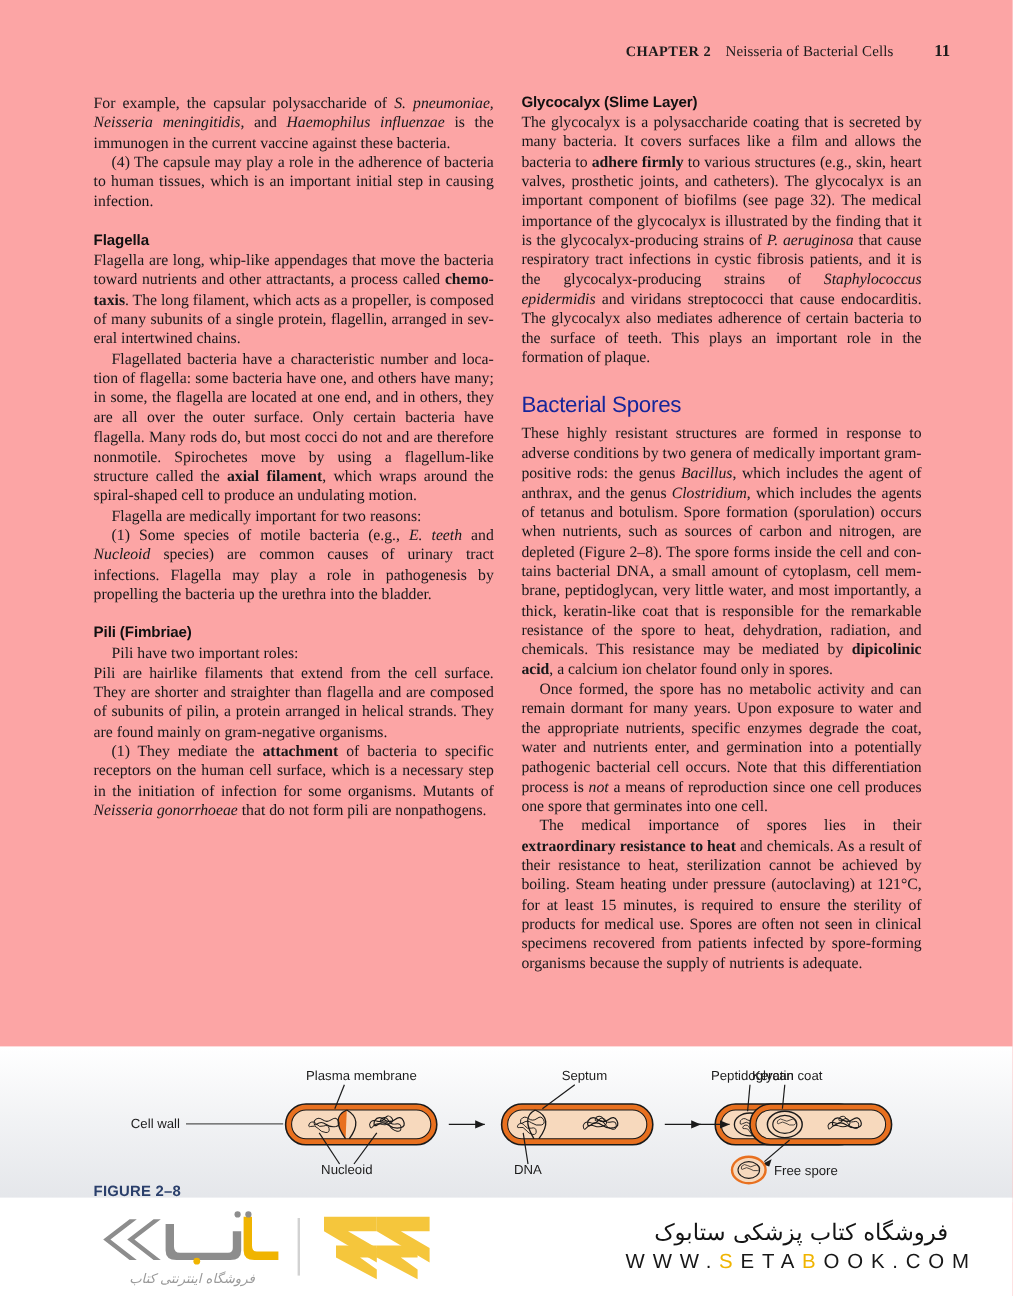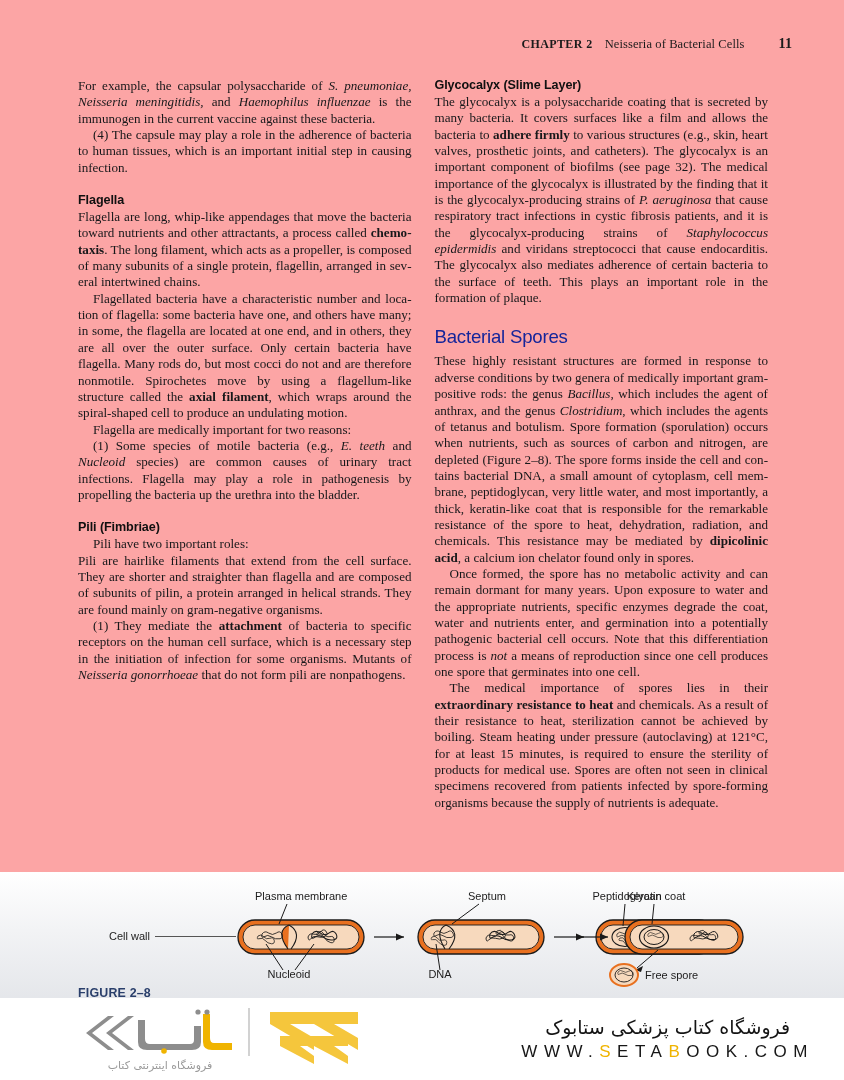--- a/index.html
+++ b/index.html
@@ -119,21 +119,23 @@
     bottom: 0;
     width: 844px;
     height: 82px;
     background: #ffffff;
     display: flex;
     align-items: center;
   }
   .footer-logo {
     margin-left: 72px;
     display: flex;
+    align-items: center;
     gap: 0px;
+    font-style: italic;
   }
   .logo-word {
     position: relative;
     width: 170px;
     height: 62px;
   }
   .logo-sub {
     position: absolute;
     left: 8px;
     bottom: -2px;

